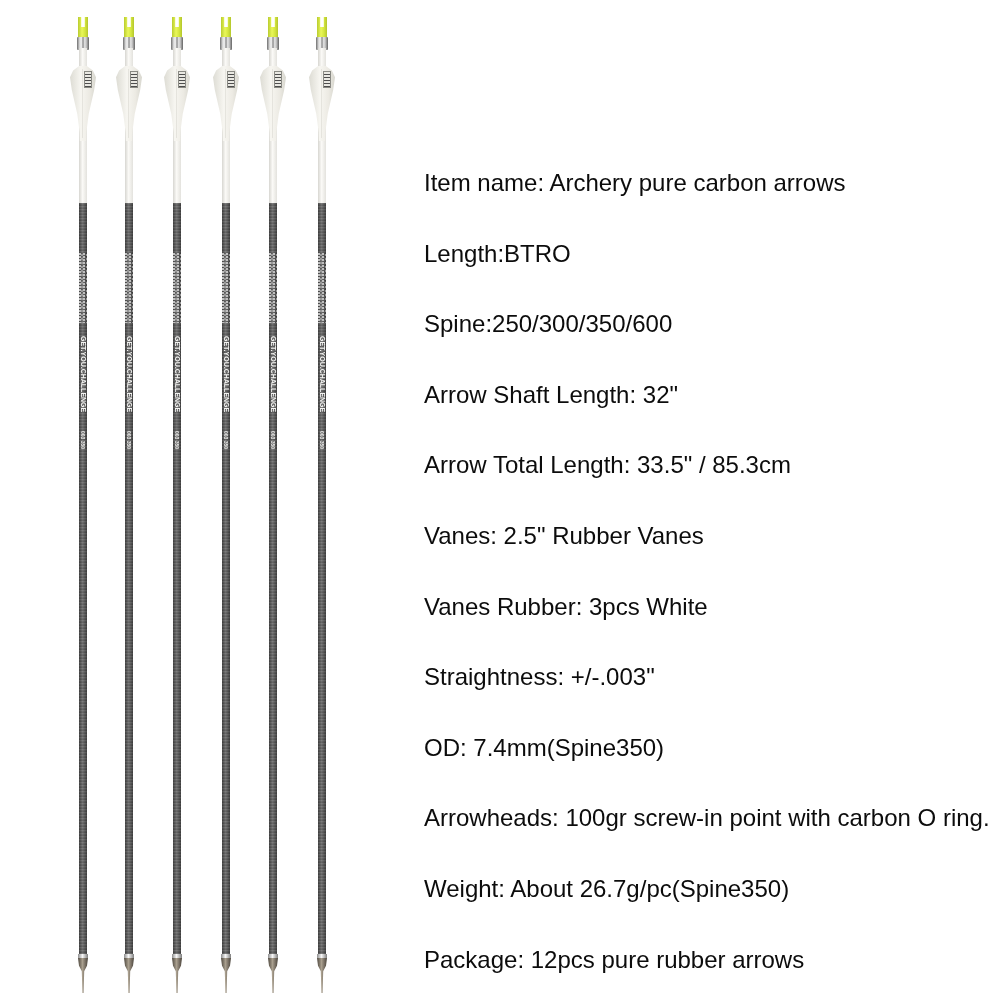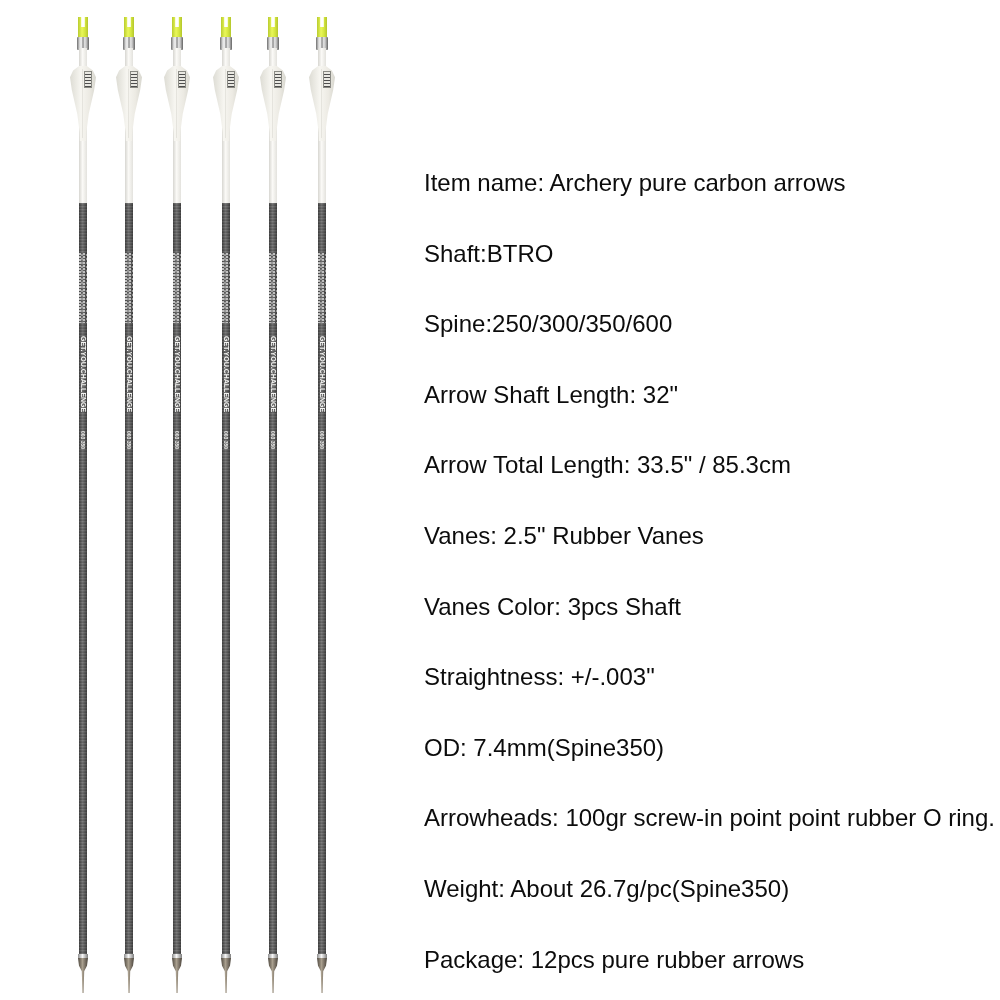--- a/index.html
+++ b/index.html
@@ -244,26 +244,26 @@
       <div class="shaft-speckle"></div>
       <div class="shaft-print">GET.YOU.CHALLENGE</div>
       <div class="shaft-print-2">003 350</div>
     </div>
     <div class="tip-ring"></div>
     <div class="tip"></div>
   </div>
 
   <div class="specs">
     <p>Item name: Archery pure carbon arrows</p>
-    <p>Shaft:BTRO</p>
+    <p>Length:BTRO</p>
     <p>Spine:250/300/350/600</p>
     <p>Arrow Shaft Length: 32"</p>
     <p>Arrow Total Length: 33.5" / 85.3cm</p>
     <p>Vanes: 2.5" Rubber Vanes</p>
-    <p>Vanes Color: 3pcs Shaft</p>
+    <p>Vanes Rubber: 3pcs White</p>
     <p>Straightness: +/-.003"</p>
     <p>OD: 7.4mm(Spine350)</p>
-    <p>Arrowheads: 100gr screw-in point point rubber O ring.</p>
+    <p>Arrowheads: 100gr screw-in point with carbon O ring.</p>
     <p>Weight: About 26.7g/pc(Spine350)</p>
     <p>Package: 12pcs pure rubber arrows</p>
   </div>
 
 </div>
 
 </body></html>

